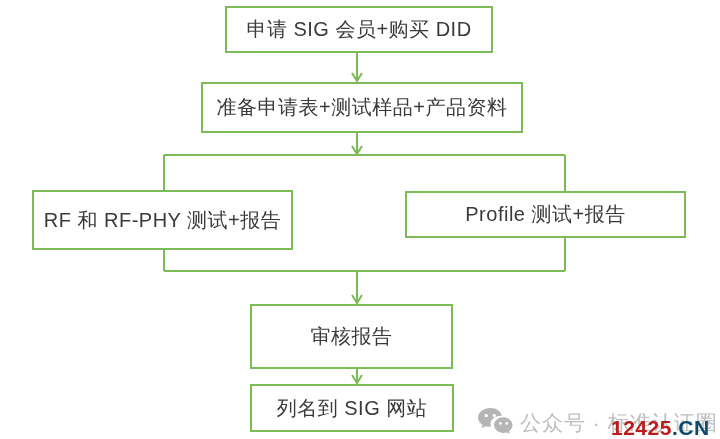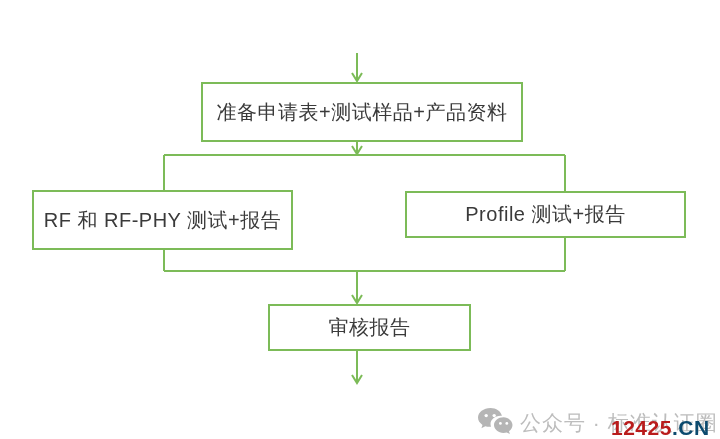--- a/index.html
+++ b/index.html
@@ -67,37 +67,43 @@
 
     <line x1="164" y1="271" x2="565" y2="271"></line>
 
     <line x1="357" y1="271" x2="357" y2="302"></line>
     <polyline points="352,295 357,303 362,295"></polyline>
 
     <line x1="357" y1="351" x2="357" y2="382"></line>
     <polyline points="352,375 357,383 362,375"></polyline>
   </svg>
 
+  <div class="node" style="left:225px;top:6px;width:268px;height:47px;">
+    <span>申请 SIG 会员+购买 DID</span>
+  </div>
 
-  <div class="node" style="left:201px;top:82px;width:322px;height:60px;">
+  <div class="node" style="left:201px;top:82px;width:322px;height:51px;">
     <span>准备申请表+测试样品+产品资料</span>
   </div>
 
   <div class="node" style="left:32px;top:190px;width:261px;height:60px;">
     <span>RF 和 RF-PHY 测试+报告</span>
   </div>
 
   <div class="node" style="left:405px;top:191px;width:281px;height:47px;">
     <span>Profile 测试+报告</span>
   </div>
 
-  <div class="node" style="left:268px;top:304px;width:203px;height:47px;text-align:right;">
+  <div class="node" style="left:250px;top:304px;width:203px;height:65px;text-align:right;">
     <span>审核报告</span>
   </div>
 
+  <div class="node" style="left:250px;top:384px;width:204px;height:48px;">
+    <span>列名到 SIG 网站</span>
+  </div>
 
   <div class="watermark">
     <svg class="wm-icon" viewBox="0 0 37 28">
       <g fill="#b5b5b5">
         <path d="M13.5 1 C6.6 1 1 5.3 1 10.6 c0 3 1.8 5.6 4.5 7.3 l-1.1 3.4 3.9-2.1 c1.3 0.4 2.7 0.6 4.2 0.6 0.5 0 1 0 1.5-0.1 -0.3-0.8-0.5-1.7-0.5-2.6 0-4.6 4.5-8.3 10-8.3 0.5 0 1 0 1.4 0.1 C23.9 4.2 19.2 1 13.5 1 Z"></path>
         <path d="M26.5 10.3 c-5.2 0-9.5 3.5-9.5 7.8 0 4.3 4.3 7.8 9.5 7.8 1.1 0 2.2-0.2 3.2-0.5 l3.2 1.7 -0.9-2.8 c2.1-1.4 3.5-3.6 3.5-6.2 0-4.3-4.2-7.8-9-7.8 Z"></path>
       </g>
       <g fill="#ffffff">
         <circle cx="9.2" cy="8.6" r="1.7"></circle>
         <circle cx="17.2" cy="8.6" r="1.7"></circle>

